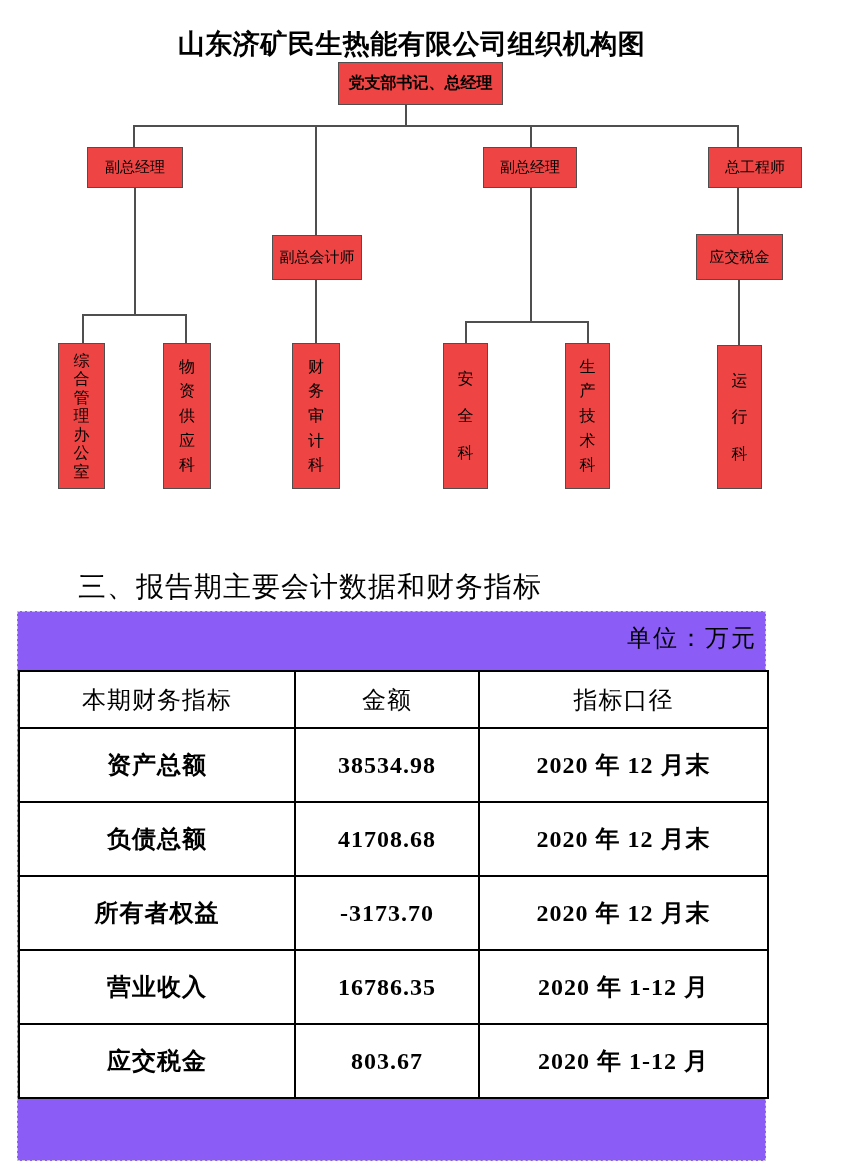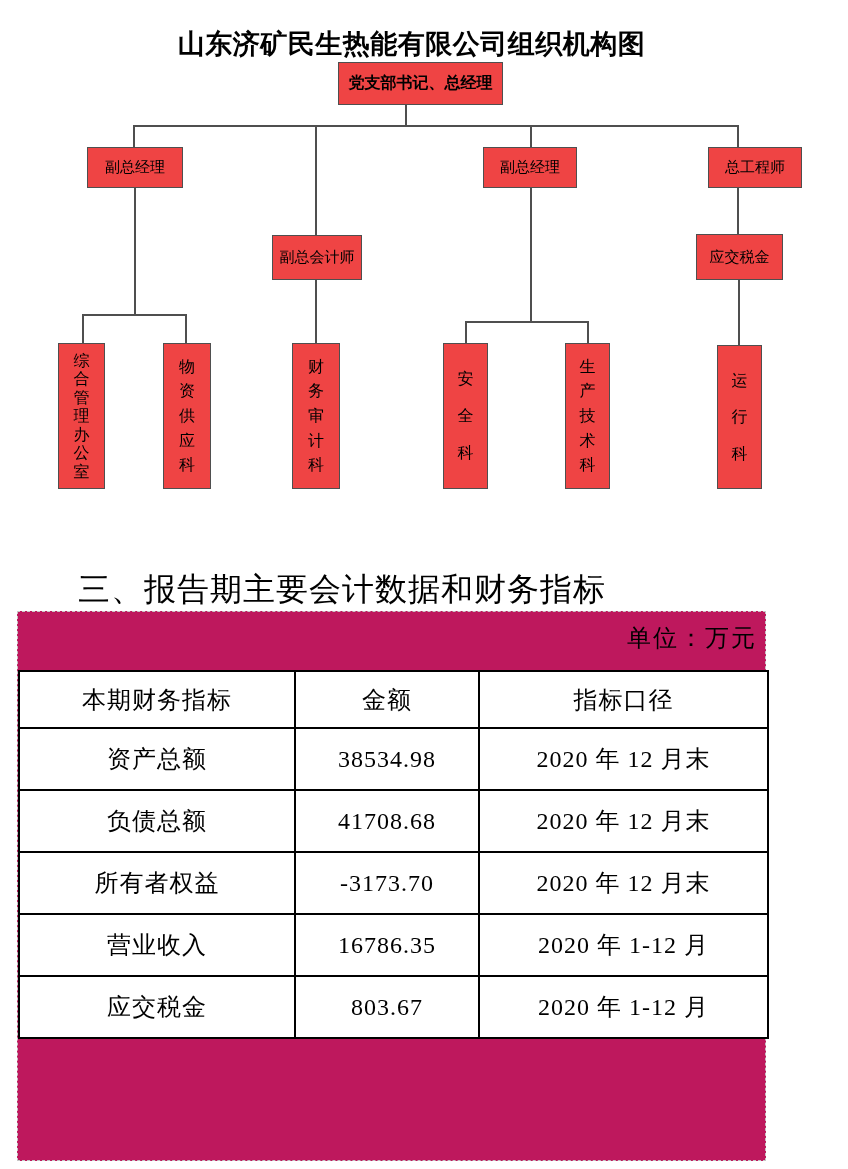--- a/index.html
+++ b/index.html
@@ -28,41 +28,41 @@
   .vline { width:1.5px; }
   .vbox {
     flex-direction:column; justify-content:space-evenly;
     padding:6px 0; font-size:16px;
   }
   .vbox span { display:block; line-height:1; }
 
   
   .section-heading {
     position:absolute; left:78px; top:568px;
-    font-size:32px; letter-spacing:1px; font-weight:normal;
+    font-size:28px; letter-spacing:1px; font-weight:normal;
   }
   .table-frame {
     position:absolute; left:17px; top:611px; width:749px; height:550px;
-    border:1px dashed #c8c8c8; background:#be185d;
+    border:1px dashed #c8c8c8; background:#8b5cf6;
   }
   .unit-label {
     position:absolute; top:10px; right:8px;
     font-size:24px; letter-spacing:2px;
   }
   table.fin {
     position:absolute; left:0px; top:58px;
     width:749px; table-layout:fixed; border-collapse:collapse;
   }
   table.fin th, table.fin td {
     border:2px solid #000; background:#fff;
     text-align:center; vertical-align:middle;
     font-weight:normal; font-size:24px; letter-spacing:1px;
   }
   table.fin th { height:57px; }
-  table.fin td { height:62px; }
+  table.fin td { height:74px;font-weight:bold; }
   td.num { letter-spacing:0; }
   col.c1 { width:276px; } col.c2 { width:184px; } col.c3 { width:289px; }
 </style>
 </head>
 <body>
 
 <div class="page">
 
   <div>
     <div class="org-title">山东济矿民生热能有限公司组织机构图</div>

